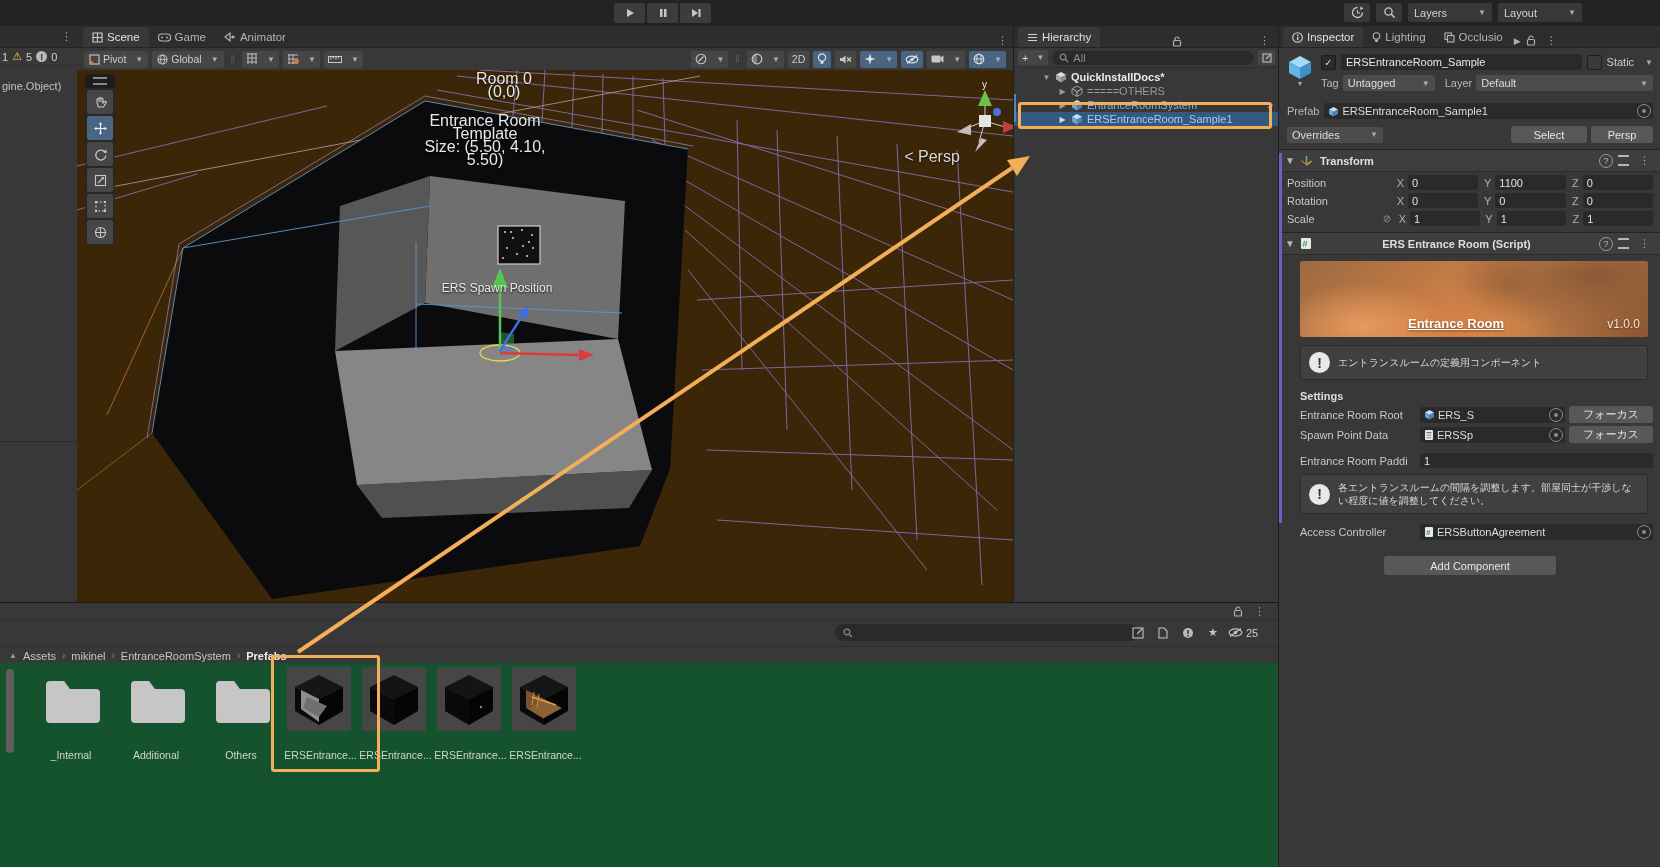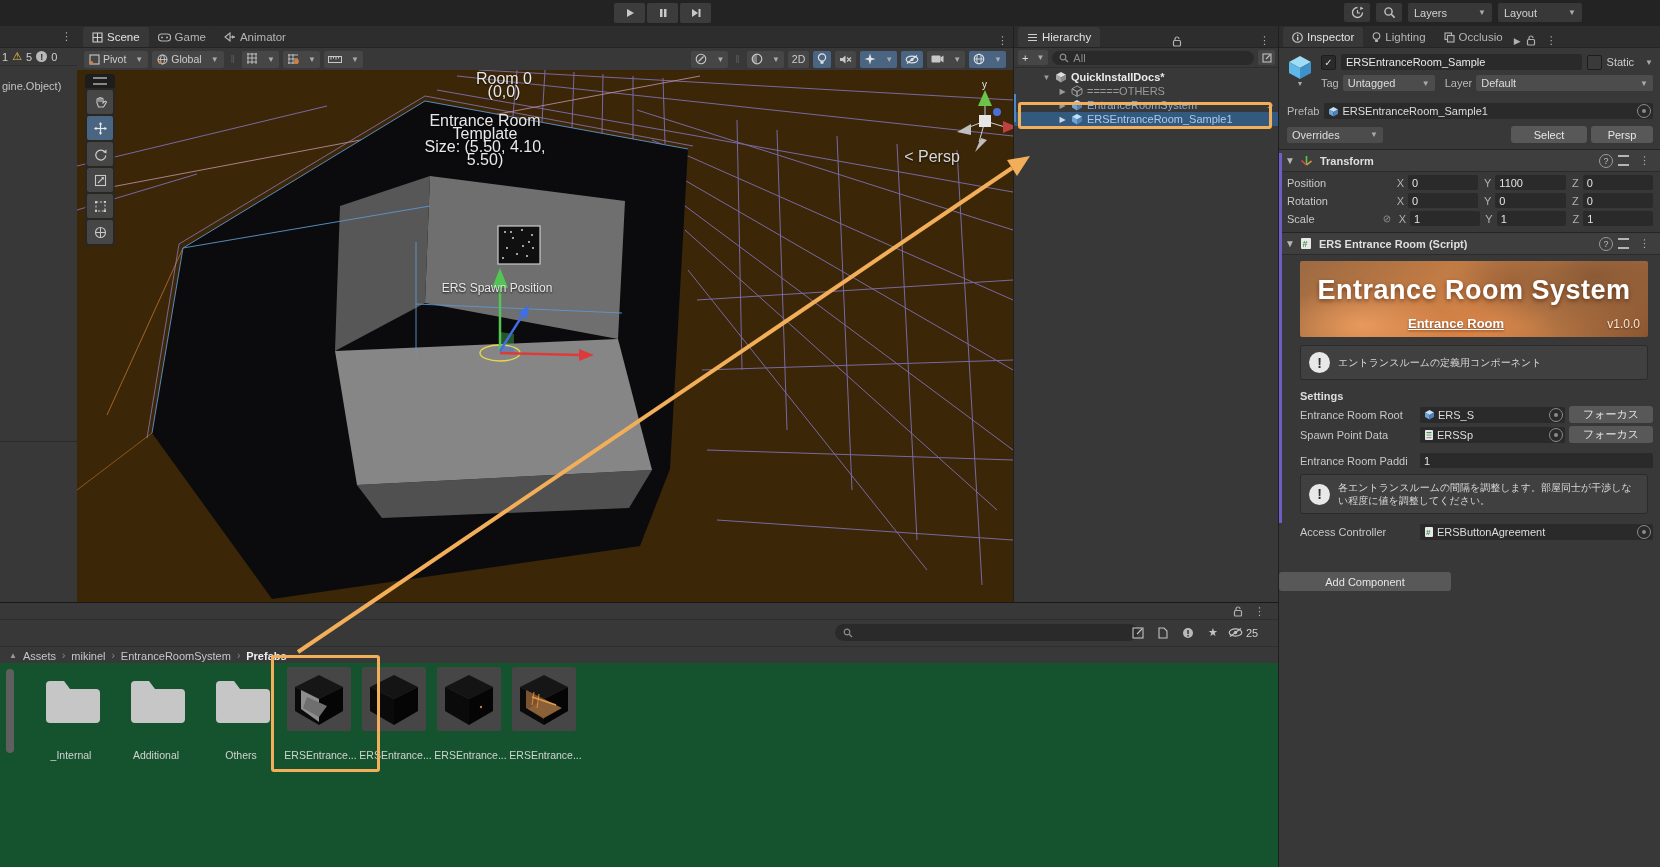--- a/index.html
+++ b/index.html
@@ -123,21 +123,21 @@
   .bang{width:21px;height:21px;border-radius:50%;background:#e8e8e8;color:#333;font-weight:bold;
         font-size:14px;display:flex;align-items:center;justify-content:center;flex:none;}
   .help-text{color:#d8d8d8;font-size:10px;line-height:13px;}
   .settings-h{margin:10px 8px 4px 21px;font-weight:bold;color:#dedede;}
   .f-row{display:flex;align-items:center;gap:4px;margin:3px 8px 3px 21px;}
   .f-label{width:116px;color:#c8c8c8;flex:none;}
   .focusbtn{width:84px;flex:none;}
   .pad-row{display:flex;align-items:center;gap:4px;margin:10px 8px 3px 21px;}
   .pad-label{width:116px;color:#c8c8c8;flex:none;}
   .acc-row{display:flex;align-items:center;gap:4px;margin:10px 8px 12px 21px;}
-  .addcomp-wrap{display:flex;justify-content:flex-start;margin-top:16px;}
+  .addcomp-wrap{display:flex;justify-content:center;}
   .addcomp{width:172px;height:19px;}
   .purple-bar{position:absolute;left:0;width:3px;background:#6c5fc7;z-index:2;}
   
   .proj-panel{left:0;top:602px;width:1278px;height:265px;background:#383838;border-top:1px solid #191919;}
   .proj-head{height:16px;background:#383838;display:flex;align-items:center;justify-content:flex-end;
              gap:6px;padding:0 8px;border-bottom:1px solid #2e2e2e;}
   .proj-toolbar{height:26px;display:flex;align-items:center;padding:0 6px;border-bottom:1px solid #2e2e2e;position:relative;}
   .p-search{position:absolute;left:835px;top:4px;width:287px;height:17px;background:#2a2a2a;
             border-radius:9px;display:flex;align-items:center;gap:5px;padding:0 8px;color:#9a9a9a;}
   .p-icons{position:absolute;left:1128px;top:4px;display:flex;align-items:center;gap:5px;}
@@ -735,27 +735,26 @@
       </div>
     </div>
 
     <div class="comp" style="padding-bottom:4px;">
       <div class="comp-header">
         <span class="hicon">▼</span>
         <svg width="12" height="13">
             <rect x="1" y="1" width="10" height="11" rx="1" fill="#e8e8e8"></rect>
             <text x="2.5" y="10" font-size="9" font-weight="bold" fill="#3f9b3f" font-family="Liberation Sans, sans-serif">#</text>
           </svg>
-        <span class="title" style="text-align:left;">ERS Entrance Room (Script)</span>
+        <span class="title" style="text-align:center;">ERS Entrance Room (Script)</span>
         <span class="helpq">?</span>
         <span class="presets"></span>
         <span class="kebab">⋮</span>
       </div>
       <div class="banner">
-        <div class="banner-title">Entrance Room System</div>
         <div class="banner-sub">Entrance Room</div>
         <div class="banner-ver">v1.0.0</div>
       </div>
       <div class="helpbox">
         <span class="bang">!</span>
         <span class="help-text">エントランスルームの定義用コンポーネント</span>
       </div>
       <div class="settings-h">Settings</div>
       <div class="f-row">
         <span class="f-label">Entrance Room Root</span>

